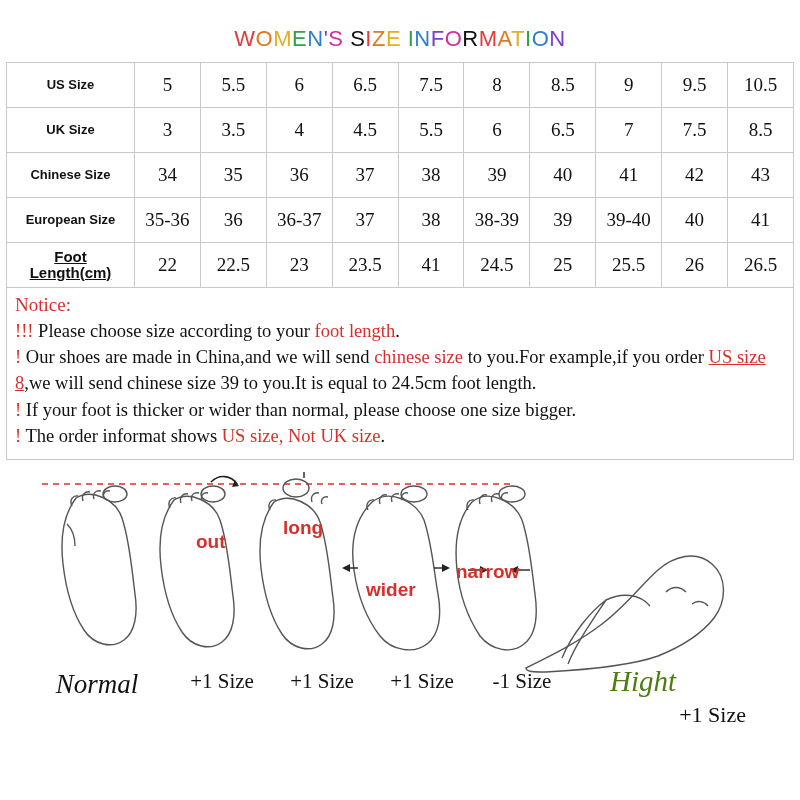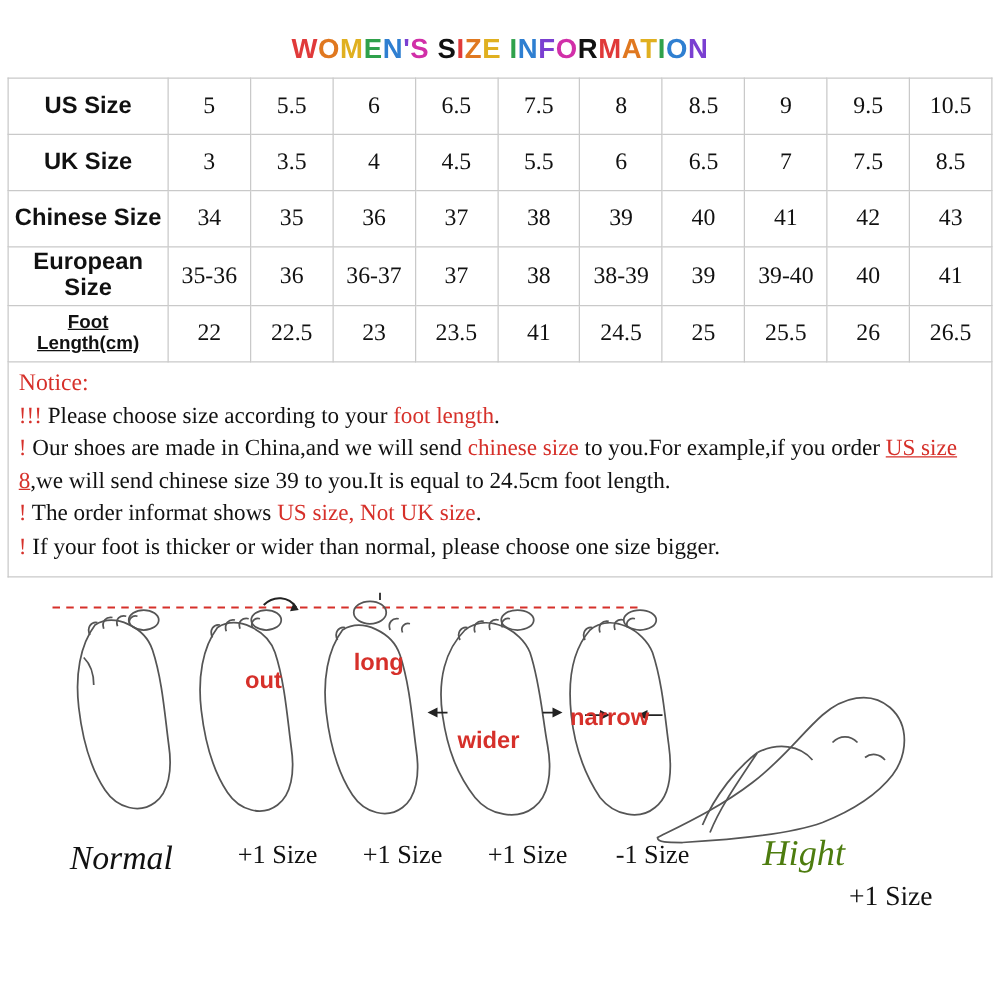--- a/index.html
+++ b/index.html
@@ -20,21 +20,21 @@
   }
 
   
   .title-wrap {
     text-align: center;
     padding-top: 26px;
     padding-bottom: 10px;
   }
   .title {
     font-family: "Liberation Sans", sans-serif;
-    font-weight: bold;
+    font-weight: normal;
     font-size: 22px;
     letter-spacing: 0.5px;
     white-space: pre;
   }
 
   
   .table-wrap {
     margin: 0 6px;
   }
   table.sizes {
@@ -48,21 +48,21 @@
     vertical-align: middle;
     height: 45px;
     font-size: 19px;
     font-family: "Liberation Serif", serif;
     color: #111;
     padding: 2px 1px;
   }
   table.sizes td.rowhead {
     font-family: "Liberation Sans", sans-serif;
     font-weight: bold;
-    font-size: 19px;
+    font-size: 13px;
     width: 128px;
     line-height: 1.1;
   }
   table.sizes td.rowhead.two-line { font-size: 15px; text-decoration: underline; }
 
   
   .notice {
     margin: 0 6px;
     border: 1px solid #c9c9c9;
     border-top: none;
@@ -212,25 +212,25 @@
 
     <div class="notice-line">
       <span class="r">!!!</span><span> Please choose size according to your </span><span class="r">foot length</span><span>.</span>
     </div>
 
     <div class="notice-line">
       <span class="r">!</span><span> Our shoes are made in China,and we will send </span><span class="r">chinese size</span><span> to you.For example,if you order </span><span class="r u">US size 8</span><span>,we will send chinese size 39 to you.It is equal to 24.5cm foot length.</span>
     </div>
 
     <div class="notice-line">
+      <span class="r">!</span><span> If your foot is thicker or wider than normal, please choose one size bigger.</span>
+    </div>
+
+    <div class="notice-line">
       <span class="r">!</span><span> The order informat shows </span><span class="r">US size, Not UK size</span><span>.</span>
-    </div>
-
-    <div class="notice-line">
-      <span class="r">!</span><span> If your foot is thicker or wider than normal, please choose one size bigger.</span>
     </div>
   </div>
 
   <div class="illus">
     <svg width="788" height="258" viewBox="0 0 788 258">
       <g fill="none" stroke="#555" stroke-width="1.4">
 
         <line id="guide-line" x1="36" y1="12" x2="505" y2="12" stroke="#d6302a" stroke-width="1.6" stroke-dasharray="6 5"></line>
 
         <g>

